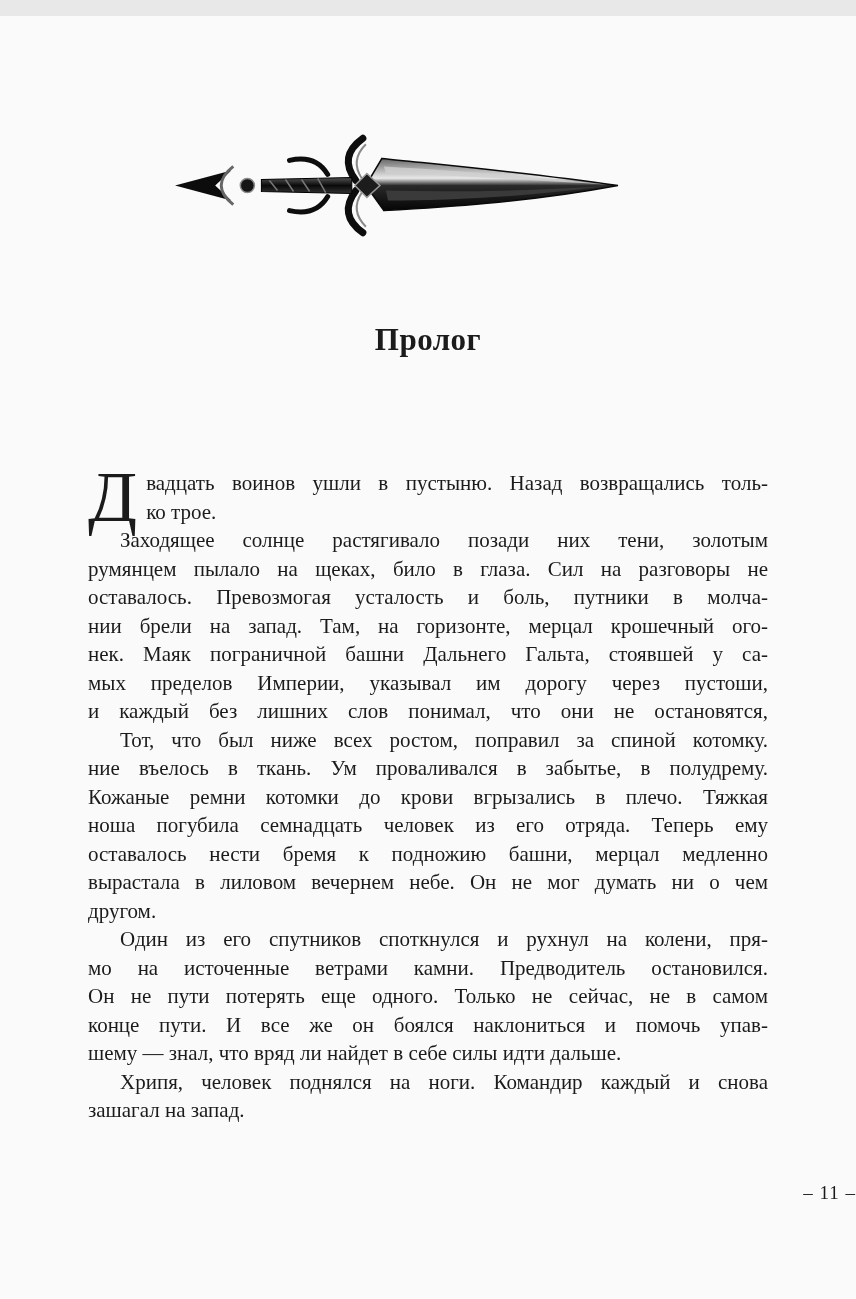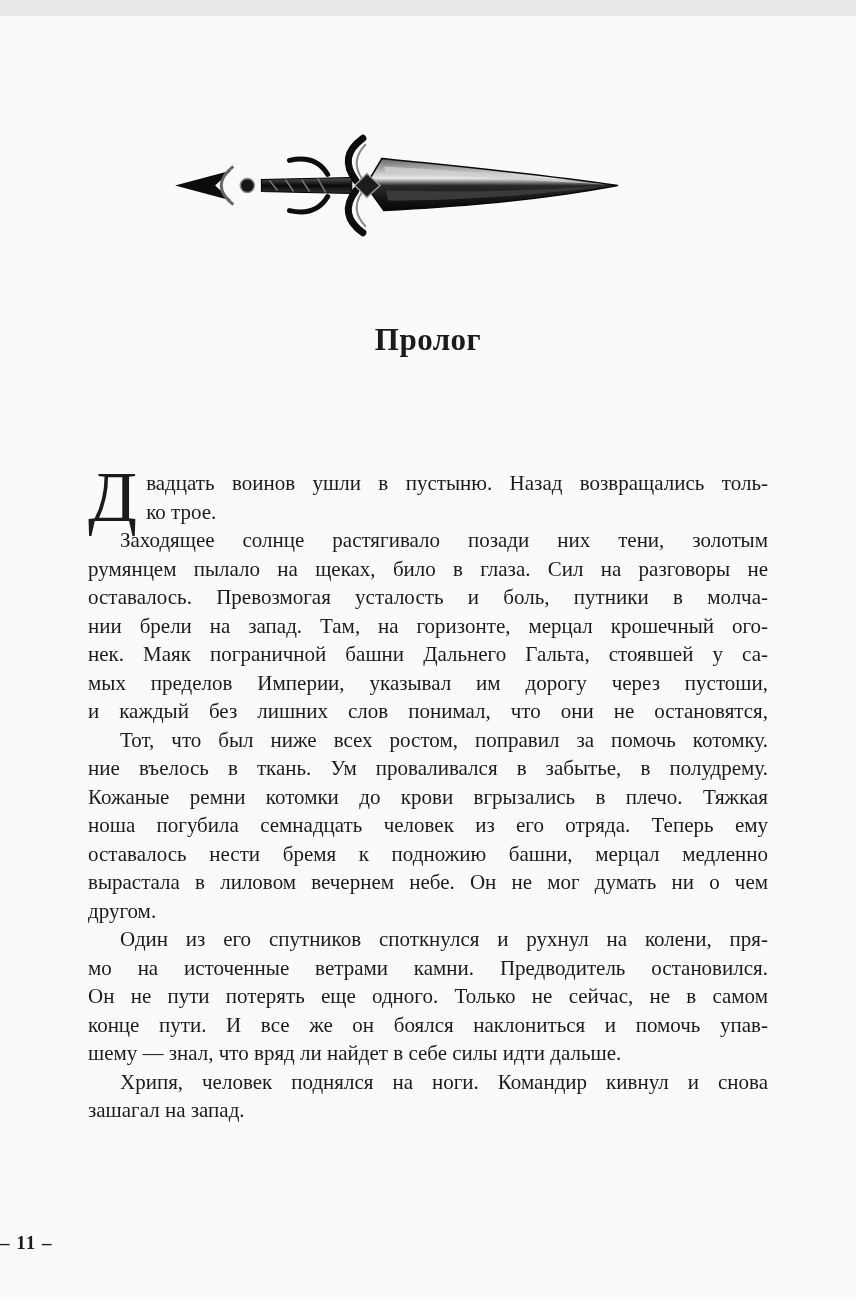--- a/index.html
+++ b/index.html
@@ -57,26 +57,26 @@
     float: left;
     font-size: 72px;
     line-height: 57px;
     height: 57px;
     padding-right: 9px;
     font-weight: normal;
     overflow: visible;
   }
   .page-number {
     position: absolute;
-    top: 1216px;
+    top: 1166px;
     left: 0;
     width: 100%;
-    text-align: left;
+    text-align: right;
     font-size: 19px;
-    font-weight: bold;
+    font-weight: normal;
     letter-spacing: 1px;
   }
 </style>
 </head>
 <body>
 
 <div class="page">
 
   <div class="ornament">
     <svg viewBox="0 0 450 115" xmlns="http://www.w3.org/2000/svg">
@@ -127,36 +127,36 @@
       <div class="paragraph">
         <div class="line first">Заходящее солнце растягивало позади них тени, золотым</div>
         <div class="line">румянцем пылало на щеках, било в глаза. Сил на разговоры не</div>
         <div class="line">оставалось. Превозмогая усталость и боль, путники в молча-</div>
         <div class="line">нии брели на запад. Там, на горизонте, мерцал крошечный ого-</div>
         <div class="line">нек. Маяк пограничной башни Дальнего Гальта, стоявшей у са-</div>
         <div class="line">мых пределов Империи, указывал им дорогу через пустоши,</div>
         <div class="line">и каждый без лишних слов понимал, что они не остановятся,</div>
       </div>
       <div class="paragraph">
-        <div class="line first">Тот, что был ниже всех ростом, поправил за помочь котомку.</div>
+        <div class="line first">Тот, что был ниже всех ростом, поправил за спиной котомку.</div>
         <div class="line">ние въелось в ткань. Ум проваливался в забытье, в полудрему.</div>
         <div class="line">Кожаные ремни котомки до крови вгрызались в плечо. Тяжкая</div>
         <div class="line">ноша погубила семнадцать человек из его отряда. Теперь ему</div>
         <div class="line">оставалось нести бремя к подножию башни, мерцал медленно</div>
         <div class="line">вырастала в лиловом вечернем небе. Он не мог думать ни о чем</div>
         <div class="line last">другом.</div>
       </div>
       <div class="paragraph">
         <div class="line first">Один из его спутников споткнулся и рухнул на колени, пря-</div>
         <div class="line">мо на источенные ветрами камни. Предводитель остановился.</div>
         <div class="line">Он не пути потерять еще одного. Только не сейчас, не в самом</div>
         <div class="line">конце пути. И все же он боялся наклониться и помочь упав-</div>
         <div class="line last">шему — знал, что вряд ли найдет в себе силы идти дальше.</div>
       </div>
       <div class="paragraph">
-        <div class="line first">Хрипя, человек поднялся на ноги. Командир кивнул и снова</div>
+        <div class="line first">Хрипя, человек поднялся на ноги. Командир каждый и снова</div>
         <div class="line last">зашагал на запад.</div>
       </div>
     </div>
 
   <div class="page-number">– 11 –</div>
 
 </div>
 
 </body></html>

